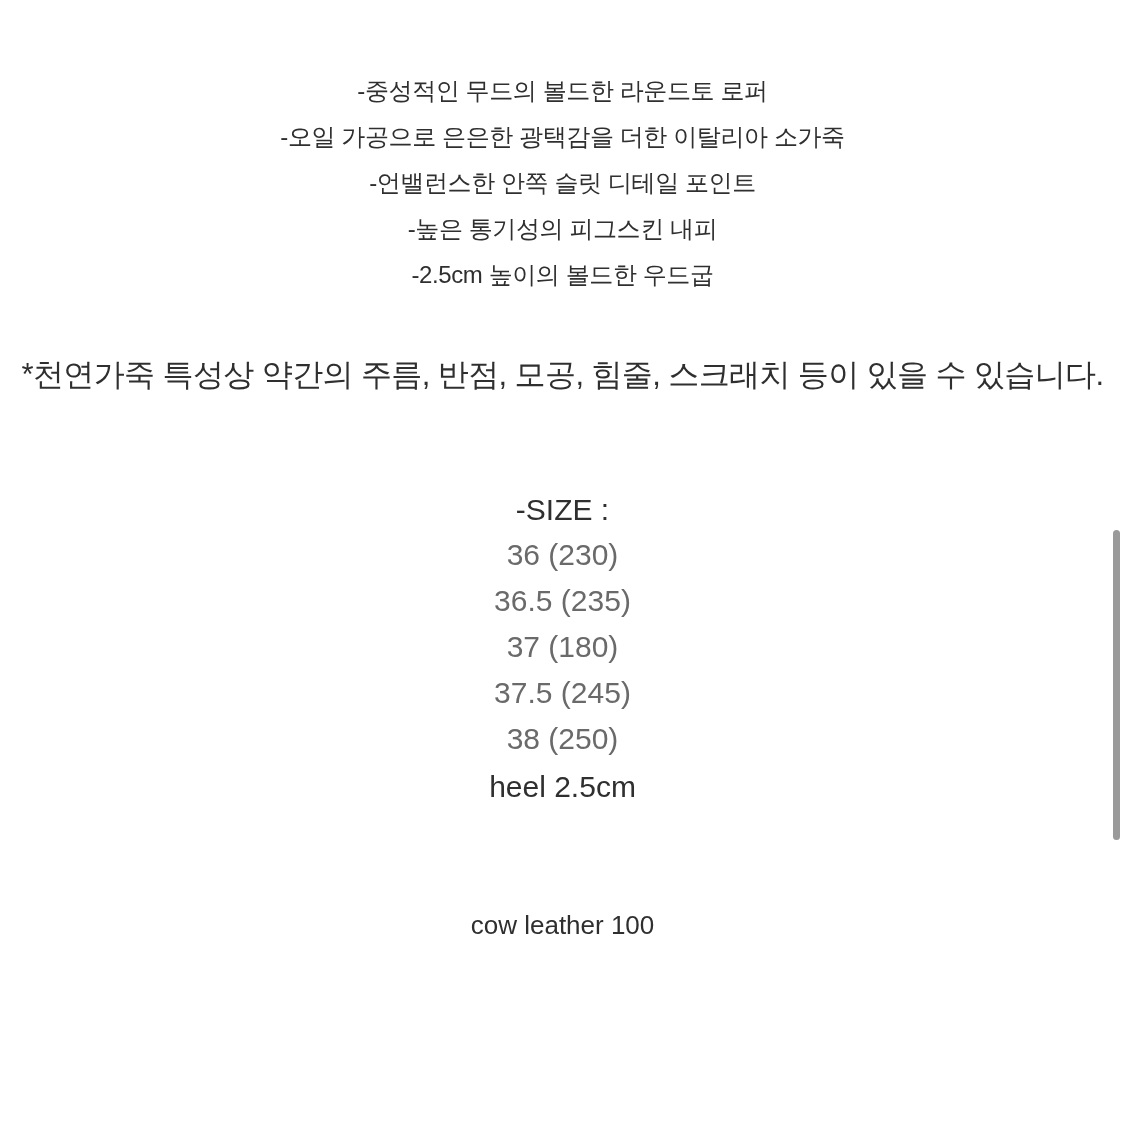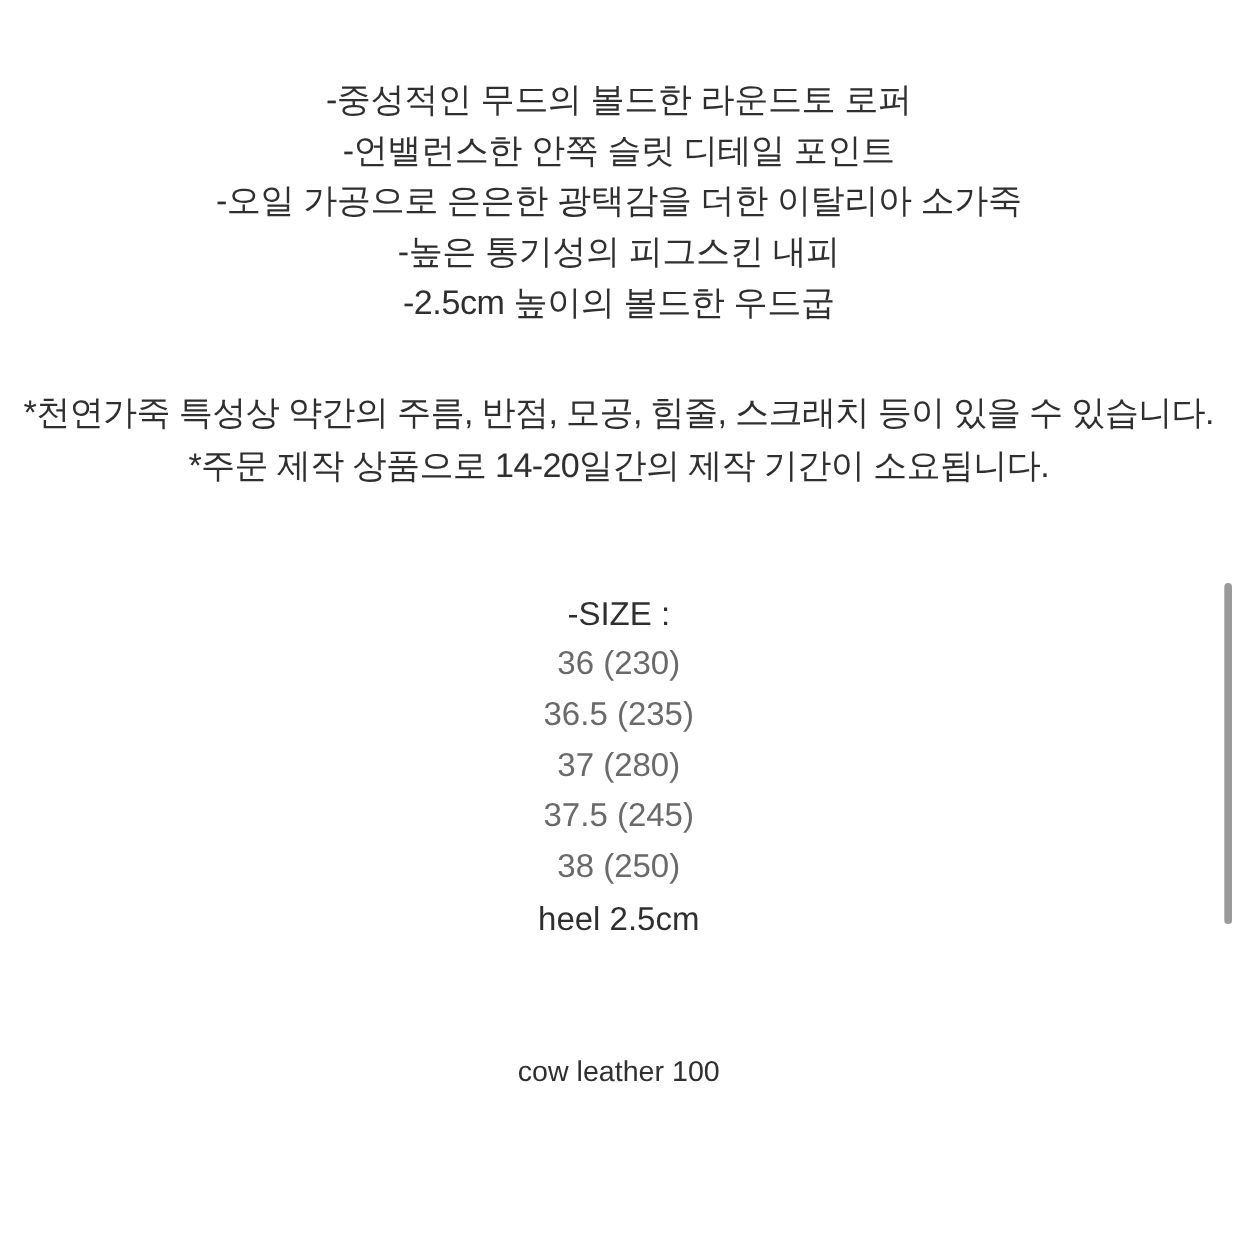--- a/index.html
+++ b/index.html
@@ -25,21 +25,21 @@
 
   .block {
     text-align: center;
   }
 
   .feature-list {
     margin-top: 68px;
   }
 
   .feature-line {
-    font-size: 31px;
+    font-size: 24px;
     line-height: 46px;
     color: #2f2f2f;
     letter-spacing: -0.4px;
     white-space: nowrap;
   }
 
   .notes {
     margin-top: 52px;
     text-align: center;
   }
@@ -112,36 +112,35 @@
     background: #9a9a9a;
   }
 </style>
 </head>
 <body>
 
 <div class="page">
 
   <div class="block feature-list">
     <div class="feature-line">-중성적인 무드의 볼드한 라운드토 로퍼</div>
+    <div class="feature-line">-오일 가공으로 은은한 광택감을 더한 이탈리아 소가죽</div>
     <div class="feature-line">-언밸런스한 안쪽 슬릿 디테일 포인트</div>
-    <div class="feature-line">-오일 가공으로 은은한 광택감을 더한 이탈리아 소가죽</div>
     <div class="feature-line">-높은 통기성의 피그스킨 내피</div>
     <div class="feature-line">-2.5cm 높이의 볼드한 우드굽</div>
   </div>
 
   <div class="block notes">
     <div class="note-line">*천연가죽 특성상 약간의 주름, 반점, 모공, 힘줄, 스크래치 등이 있을 수 있습니다.</div>
-    <div class="note-line">*주문 제작 상품으로 14-20일간의 제작 기간이 소요됩니다.</div>
   </div>
 
   <div class="block size-block">
     <div class="size-heading">-SIZE :</div>
     <div class="size-item">36 (230)</div>
     <div class="size-item">36.5 (235)</div>
-    <div class="size-item">37 (280)</div>
+    <div class="size-item">37 (180)</div>
     <div class="size-item">37.5 (245)</div>
     <div class="size-item">38 (250)</div>
     <div class="size-heel">heel 2.5cm</div>
   </div>
 
   <div class="block fabric-block">
     <div class="fabric-value">cow leather 100</div>
   </div>
 
   <div class="scrollbar-track">

